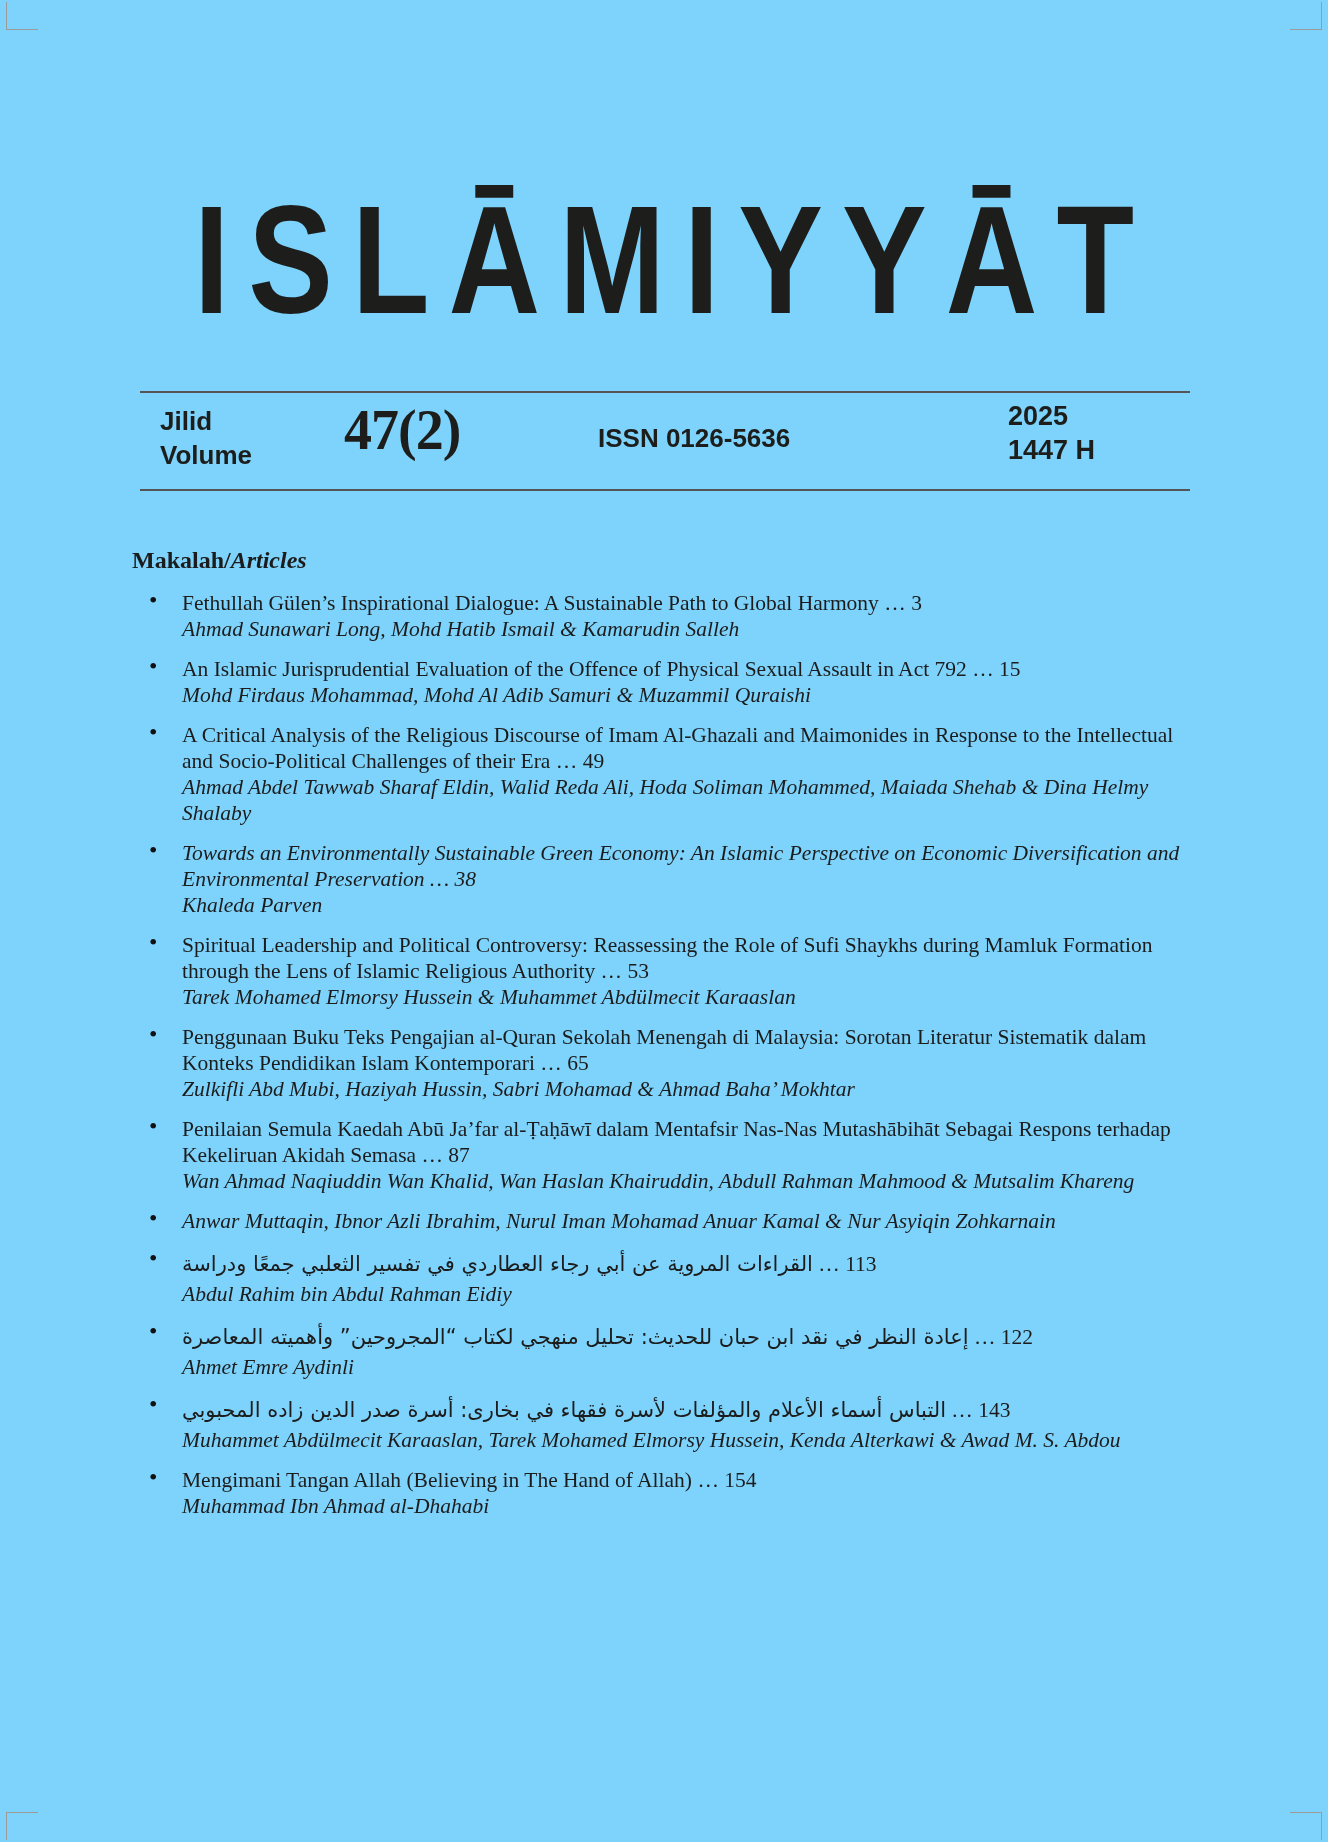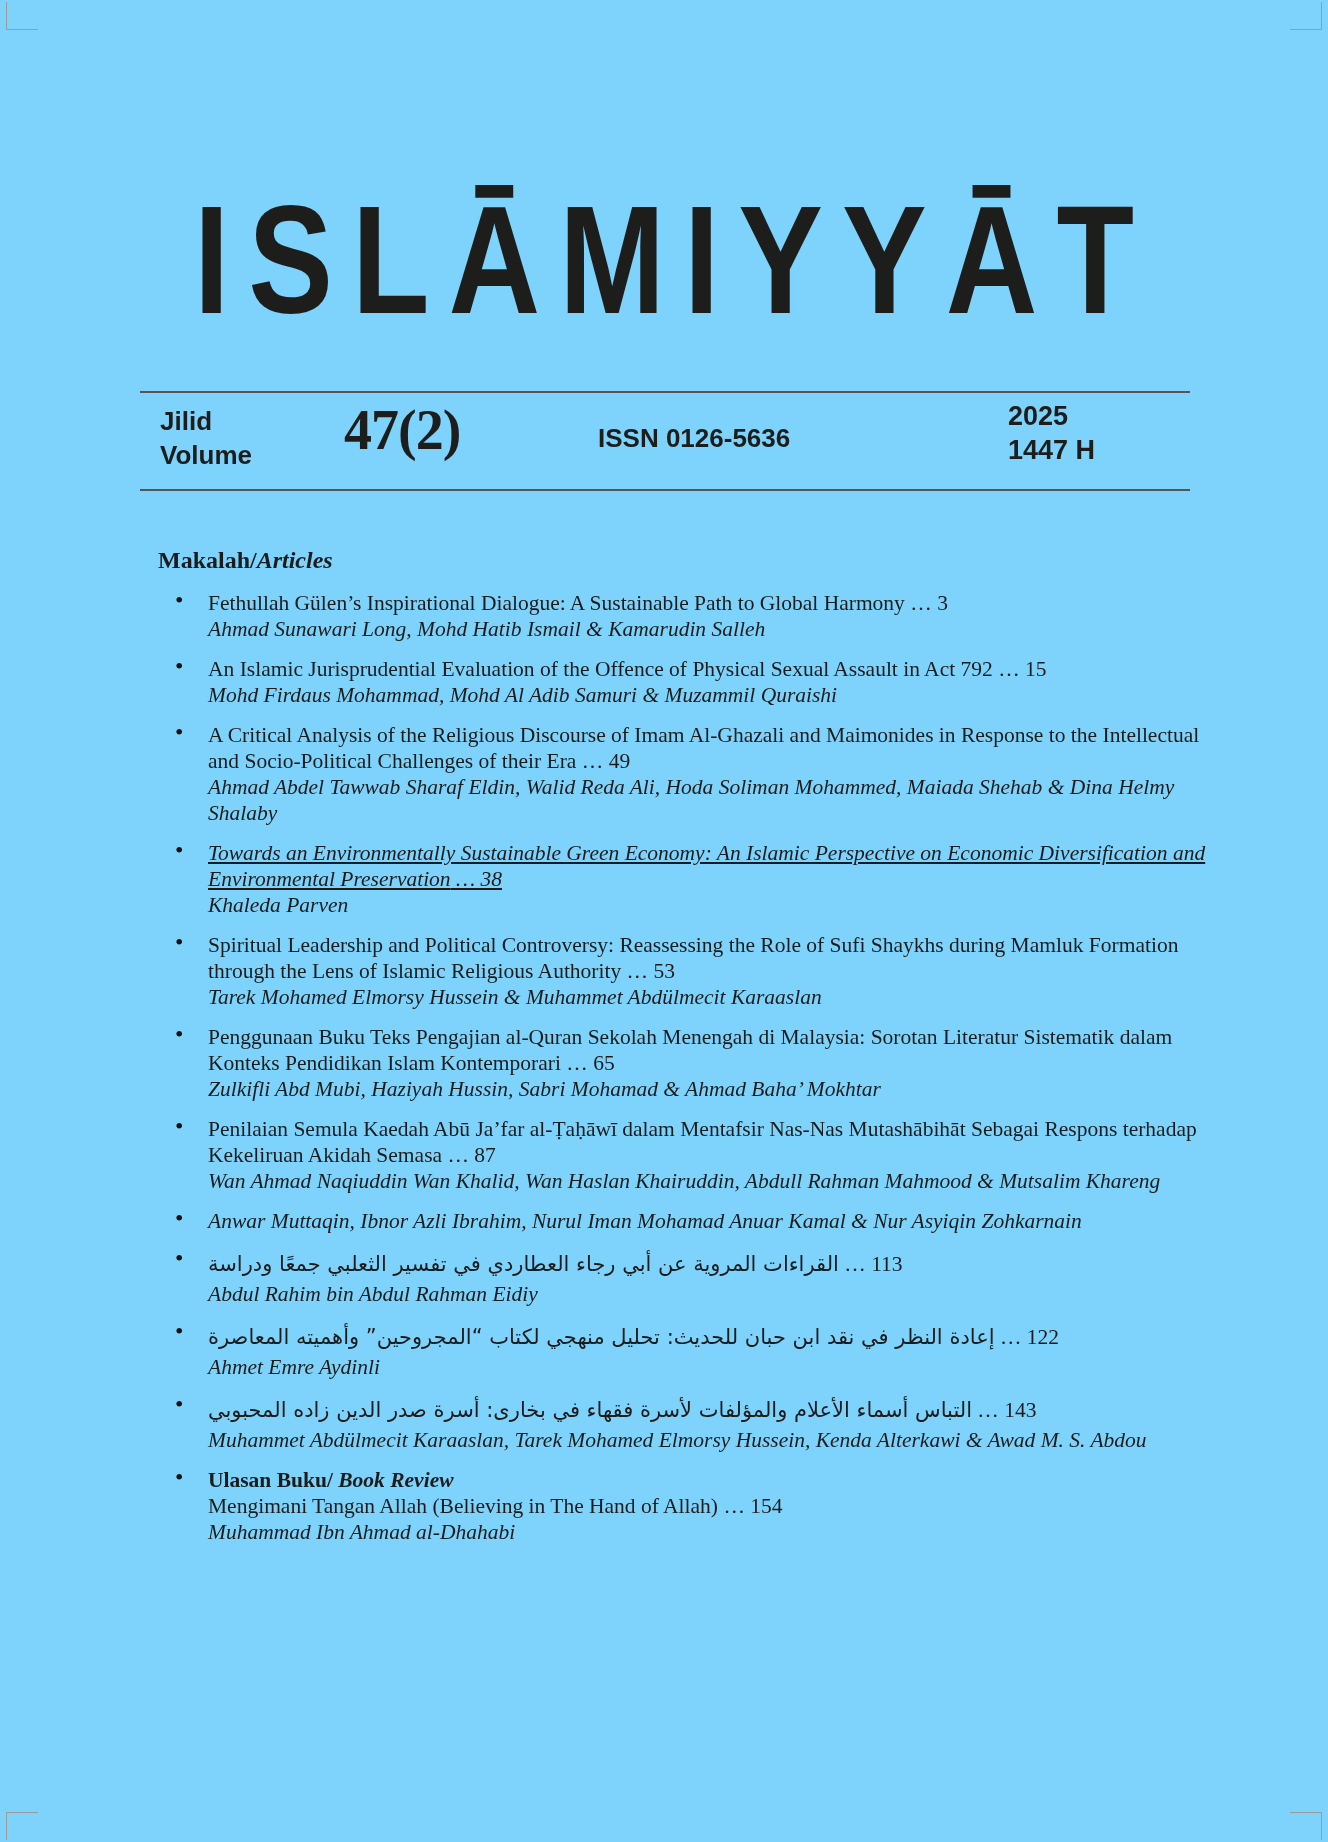--- a/index.html
+++ b/index.html
@@ -22,29 +22,29 @@
   
   .volstrip{position:absolute;top:392px;left:140px;width:1050px;height:124px;
             font-family:"Liberation Sans","DejaVu Sans",sans-serif;font-weight:700;color:#1d1d1b;text-decoration:underline;}
   .vol-label{position:absolute;left:20px;top:12px;font-size:26px;line-height:34px;}
   .vol-num{position:absolute;left:204px;top:6px;font-family:"Liberation Serif","DejaVu Serif",serif;
            font-weight:700;font-size:56px;letter-spacing:-1px;}
   .issn{position:absolute;left:458px;top:31px;font-size:26px;}
   .years{position:absolute;left:868px;top:7px;font-size:27px;line-height:34px;}
 
   
-  .toc{position:absolute;top:546px;left:158px;width:1052px;}
+  .toc{position:absolute;top:546px;left:132px;width:1052px;}
   .toc-heading{font-size:24px;line-height:28px;margin:0 0 16px 0;font-weight:700;}
   .toc-heading .it{font-style:italic;}
   .toc-list{list-style:none;margin:0;padding:0;}
   .toc-list li{position:relative;padding-left:50px;margin-bottom:14px;
                font-size:21.5px;line-height:26px;}
   .bullet{position:absolute;left:17px;top:-3px;font-size:24px;color:#111;}
   .etitle{color:#1c1c1c;}
-  .etitle.italic{font-style:italic;text-decoration:underline;}
+  .etitle.italic{font-style:italic;}
   .eauthors{font-style:italic;}
   .ar-line{line-height:33px;}
   .artxt{font-family:"DejaVu Sans",sans-serif;font-size:21px;margin-top:29px;}
   .bhead{font-weight:700;}
   .bhead .it{font-style:italic;}
 </style>
 </head>
 <body>
 
 <div class="page">
@@ -131,20 +131,19 @@
           <div class="etitle ar-line"><span class="artxt" dir="rtl">إعادة النظر في نقد ابن حبان للحديث: تحليل منهجي لكتاب “المجروحين” وأهميته المعاصرة</span><span> … 122</span></div>
           <div class="eauthors">Ahmet Emre Aydinli</div>
         </li>
         <li>
           <span class="bullet">•</span>
           <div class="etitle ar-line"><span class="artxt" dir="rtl">التباس أسماء الأعلام والمؤلفات لأسرة فقهاء في بخارى: أسرة صدر الدين زاده المحبوبي</span><span> … 143</span></div>
           <div class="eauthors">Muhammet Abdülmecit Karaaslan, Tarek Mohamed Elmorsy Hussein, Kenda Alterkawi &amp; Awad M. S. Abdou</div>
         </li>
         <li>
           <span class="bullet">•</span>
-          <div class="bhead"><span>Ulasan Buku/ </span><span class="it">Book Review</span></div>
           <div class="etitle">Mengimani Tangan Allah (Believing in The Hand of Allah)<span> … 154</span></div>
           <div class="eauthors">Muhammad Ibn Ahmad al-Dhahabi</div>
         </li>
       </ul>
   </div>
 
 </div>
 
 </body></html>

